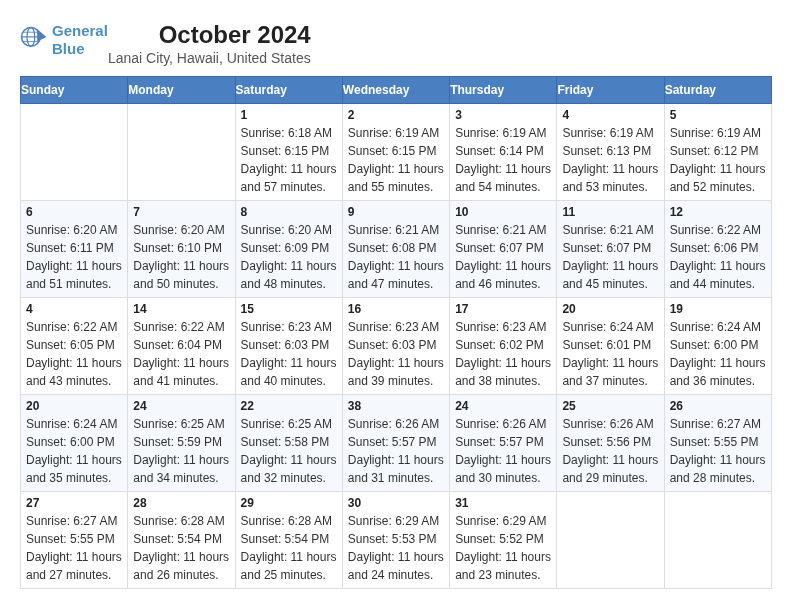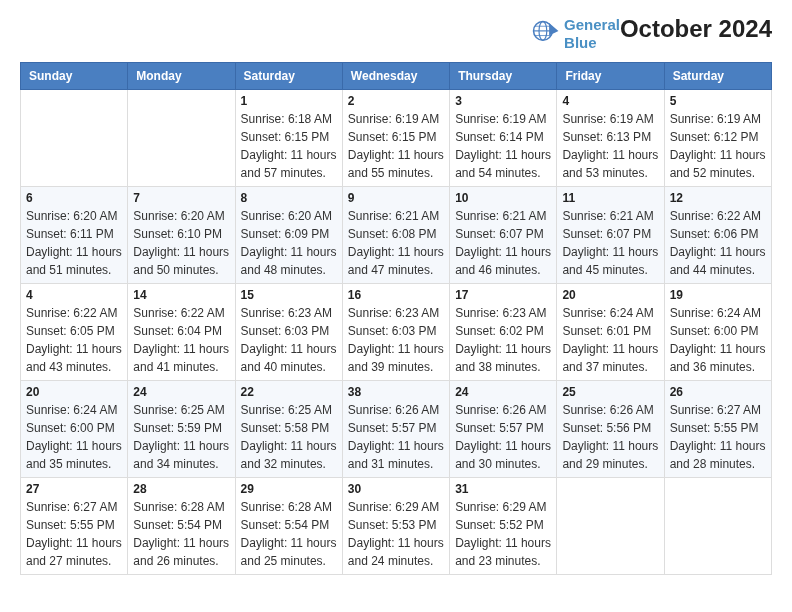--- a/index.html
+++ b/index.html
@@ -10,23 +10,24 @@
       min-height: 612px;
     }
     .page {
       width: 792px;
       min-height: 612px;
       background: #fff;
       padding: 16px 20px 16px 20px;
     }
     .header {
       display: flex;
-      justify-content: flex-end;
+      justify-content: flex-start;
       align-items: flex-start;
       margin-bottom: 10px;
+      margin-top: 6px;
     }
     .logo {
       display: flex;
       align-items: center;
       gap: 4px;
     }
     .logo-text {
       font-size: 15px;
       font-weight: bold;
       line-height: 1.2;
@@ -56,21 +57,21 @@
     .calendar {
       width: 100%;
       border-collapse: collapse;
       font-size: 10.5px;
     }
     .calendar thead tr th {
       background: #4a7fc1;
       color: #fff;
       font-size: 12px;
       font-weight: bold;
-      padding: 6px 8px;
+      padding: 6px 0;
       text-align: left;
       border: 1px solid #3a6aaa;
     }
     .calendar tbody tr td {
       vertical-align: top;
       border: 1px solid #ddd;
       padding: 4px 5px;
       min-width: 100px;
       min-height: 70px;
       background: #fff;
@@ -110,20 +111,21 @@
 
         <polygon points="22,4 34,14 22,20" fill="#4a7fc1"></polygon>
       </svg>
       <div class="logo-text">
         <div><span>General</span></div>
         <div><span style="color:#4a90c4">Blue</span></div>
       </div>
     </div>
     <div class="title-block">
       <div class="month-title">October 2024</div>
+      <div class="subtitle">Lanai City, Hawaii, United States</div>
     </div>
   </div>
 
   <table class="calendar">
     <thead>
       <tr>
       <th>Sunday</th>
           <th>Monday</th>
           <th>Saturday</th>
           <th>Wednesday</th>

